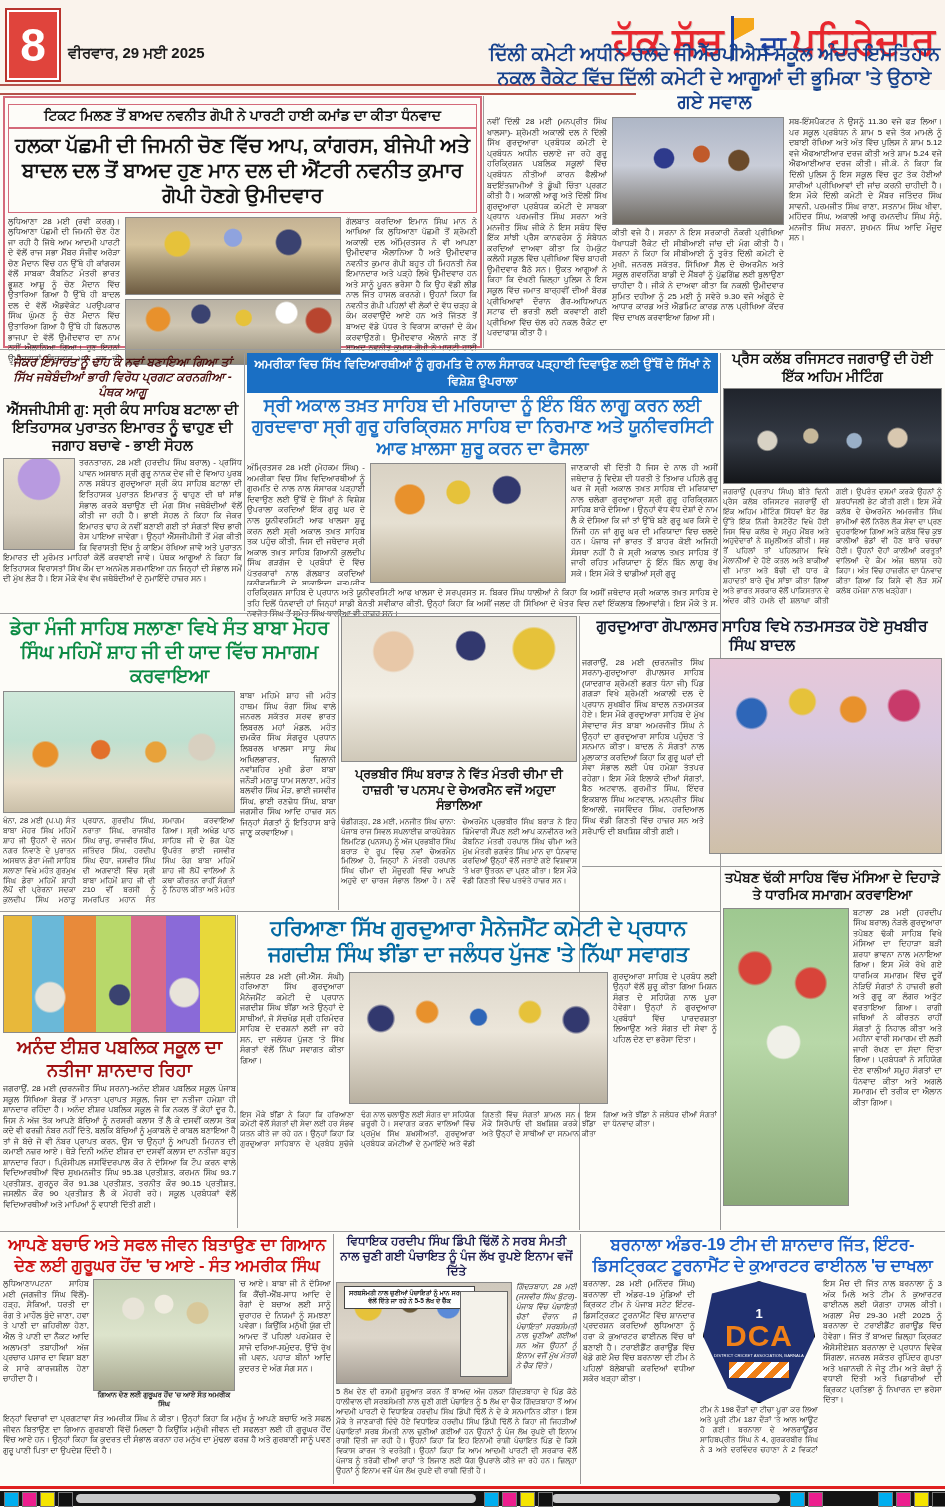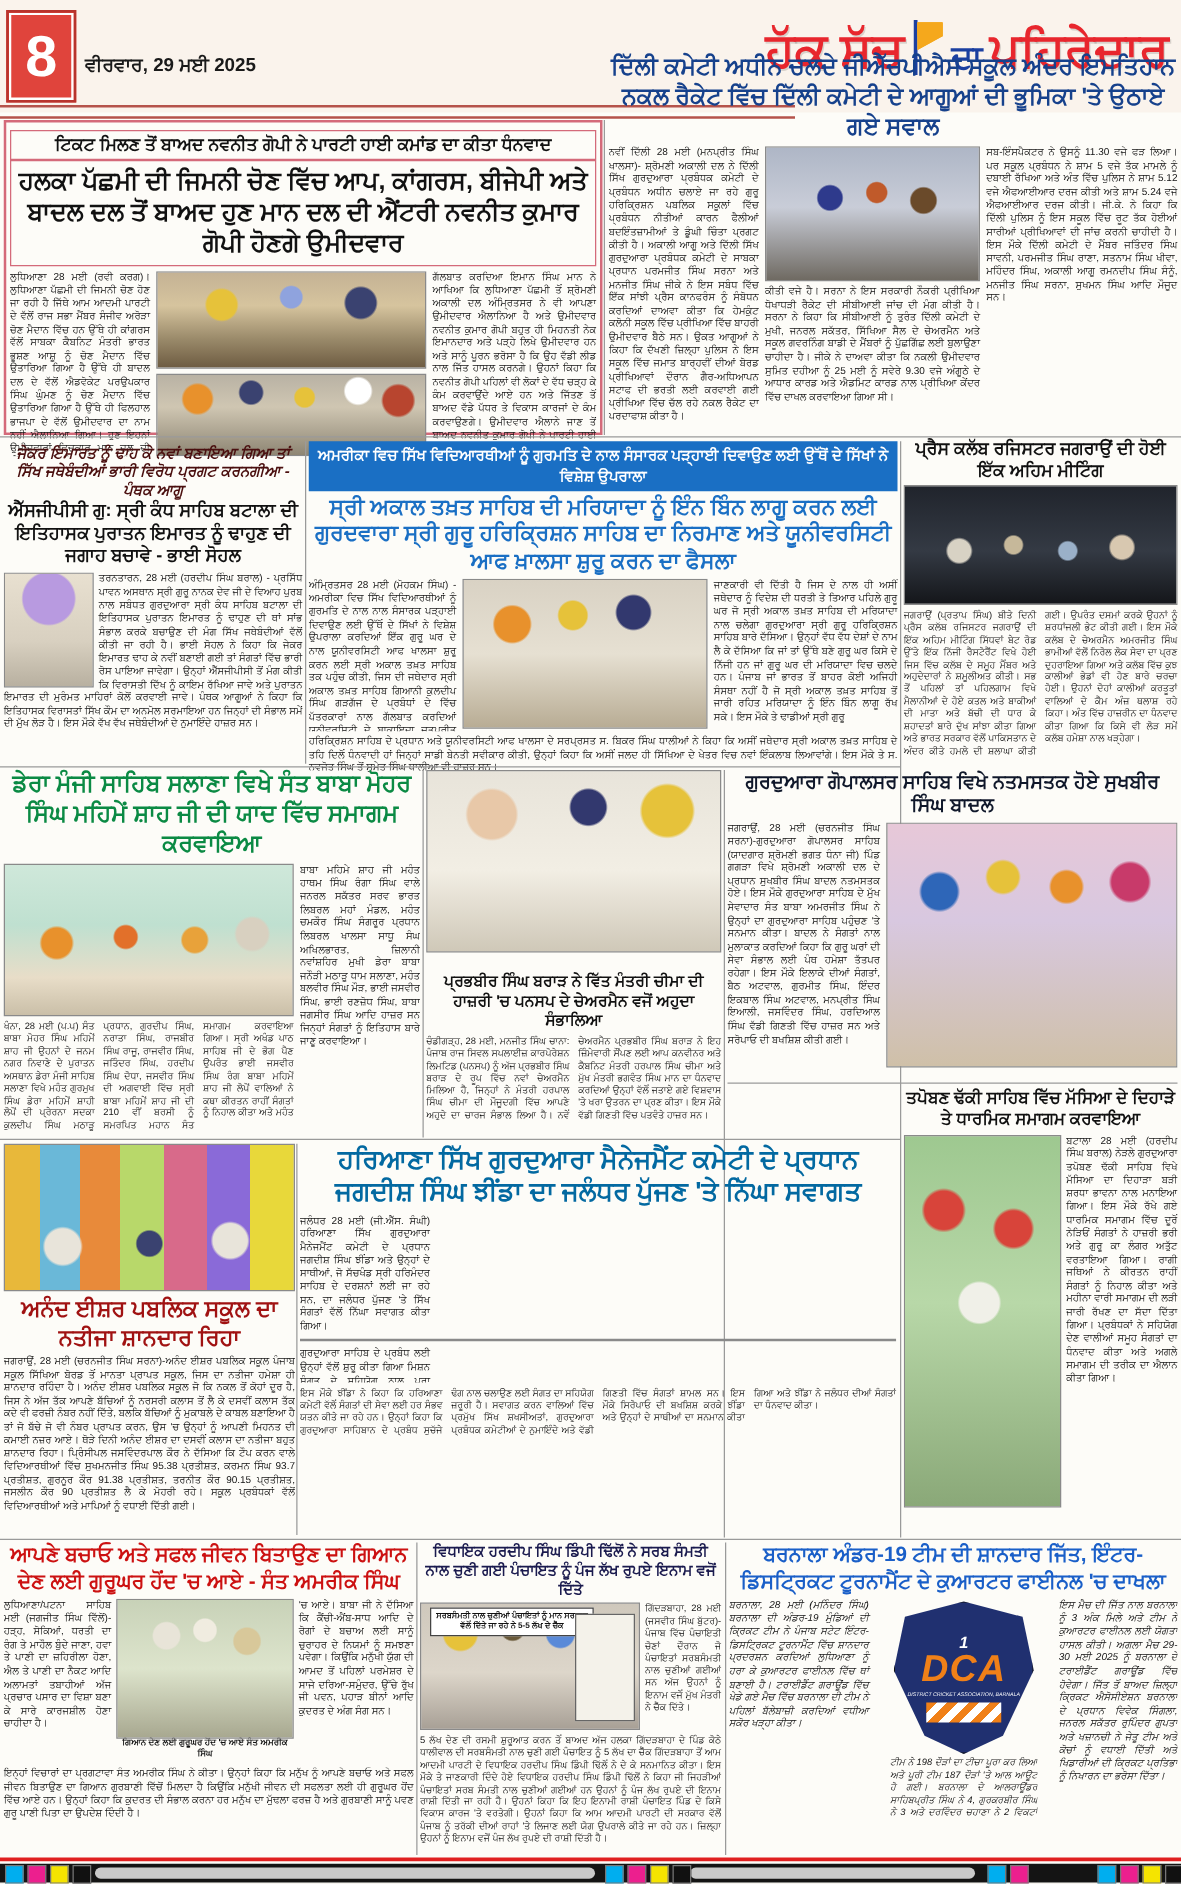--- a/index.html
+++ b/index.html
@@ -220,21 +220,21 @@
         <div class="body cols3" style="margin-top:3px;height:98px;overflow:hidden;font-size:7.5px;">ਖੰਨਾ, 28 ਮਈ (ਪ.ਪ) ਸੰਤ ਬਾਬਾ ਮੋਹਰ ਸਿੰਘ ਮਹਿਮੇਂ ਸ਼ਾਹ ਜੀ ਉਹਨਾਂ ਦੇ ਜਨਮ ਨਗਰ ਨਿਵਾਣੇ ਦੇ ਪੁਰਾਤਨ ਅਸਥਾਨ ਡੇਰਾ ਮੰਜੀ ਸਾਹਿਬ ਸਲਾਣਾ ਵਿਖੇ ਮਹੰਤ ਗੁਰਮੁਖ ਸਿੰਘ ਡੇਰਾ ਮਹਿਮੇਂ ਸ਼ਾਹੀ ਲੋਪੋਂ ਦੀ ਪ੍ਰੇਰਨਾ ਸਦਕਾ ਕੁਲਦੀਪ ਸਿੰਘ ਮਠਾੜੂ ਪ੍ਰਧਾਨ, ਗੁਰਦੀਪ ਸਿੰਘ, ਨਰਾਤਾ ਸਿੰਘ, ਰਾਜਬੀਰ ਸਿੰਘ ਰਾਜੂ, ਰਾਜਵੀਰ ਸਿੰਘ, ਜਤਿੰਦਰ ਸਿੰਘ, ਹਰਦੀਪ ਸਿੰਘ ਦੋਧਾ, ਜਸਵੀਰ ਸਿੰਘ ਦੀ ਅਗਵਾਈ ਵਿੱਚ ਸ੍ਰੀ ਬਾਬਾ ਮਹਿਮੇਂ ਸ਼ਾਹ ਜੀ ਦੀ 210 ਵੀਂ ਬਰਸੀ ਨੂੰ ਸਮਰਪਿਤ ਮਹਾਨ ਸੰਤ ਸਮਾਗਮ ਕਰਵਾਇਆ ਗਿਆ। ਸ੍ਰੀ ਅਖੰਡ ਪਾਠ ਸਾਹਿਬ ਜੀ ਦੇ ਭੋਗ ਪੈਣ ਉਪਰੰਤ ਭਾਈ ਜਸਵੀਰ ਸਿੰਘ ਰੰਗ ਬਾਬਾ ਮਹਿਮੇਂ ਸ਼ਾਹ ਜੀ ਲੋਪੋਂ ਵਾਲਿਆਂ ਨੇ ਕਥਾ ਕੀਰਤਨ ਰਾਹੀਂ ਸੰਗਤਾਂ ਨੂੰ ਨਿਹਾਲ ਕੀਤਾ ਅਤੇ ਮਹੰਤ ਗੁਰਮੁਖ ਸਿੰਘ ਮੌਜੂਦਾ ਮੁਖੀ ਡੇਰਾ ਹਾਜ਼ਰ ਸਨ।</div>
       </div>
       <div class="body" style="flex:1;height:224px;overflow:hidden;">ਬਾਬਾ ਮਹਿਮੇ ਸ਼ਾਹ ਜੀ ਮਹੰਤ ਹਾਥਮ ਸਿੰਘ ਰੰਗਾ ਸਿੰਘ ਵਾਲੇ ਜਨਰਲ ਸਕੱਤਰ ਸਰਵ ਭਾਰਤ ਲਿਬਰਲ ਮਹਾਂ ਮੰਡਲ, ਮਹੰਤ ਚਮਕੌਰ ਸਿੰਘ ਸੰਗਰੂਰ ਪ੍ਰਧਾਨ ਲਿਬਰਲ ਖਾਲਸਾ ਸਾਧੂ ਸੰਘ ਅਖਿਲਭਾਰਤ, ਜ਼ਿਲਾਨੀ ਨਵਾਂਸ਼ਹਿਰ ਮੁਖੀ ਡੇਰਾ ਬਾਬਾ ਜਨੌੜੀ ਮਠਾੜੂ ਧਾਮ ਸਲਾਣਾ, ਮਹੰਤ ਬਲਵੀਰ ਸਿੰਘ ਮੌੜ, ਭਾਈ ਜਸਵੀਰ ਸਿੰਘ, ਭਾਈ ਰਣਜ਼ੋਧ ਸਿੰਘ, ਬਾਬਾ ਜਗਸੀਰ ਸਿੰਘ ਆਦਿ ਹਾਜ਼ਰ ਸਨ ਜਿਨ੍ਹਾਂ ਸੰਗਤਾਂ ਨੂੰ ਇਤਿਹਾਸ ਬਾਰੇ ਜਾਣੂ ਕਰਵਾਇਆ।</div>
     </div>
   </div>
 
   <div class="vsep" style="left:338px;top:616px;height:294px;"></div>
 
   <div class="art" style="left:341px;top:616px;width:236px;height:294px;">
     <div class="ph ph-laddu" style="height:146px;"></div>
-    <div class="hl" style="font-size:12.5px;margin-top:16px;">ਪ੍ਰਭਬੀਰ ਸਿੰਘ ਬਰਾੜ ਨੇ ਵਿੱਤ ਮੰਤਰੀ ਚੀਮਾ ਦੀ ਹਾਜ਼ਰੀ 'ਚ ਪਨਸਪ ਦੇ ਚੇਅਰਮੈਨ ਵਜੋਂ ਅਹੁਦਾ ਸੰਭਾਲਿਆ</div>
+    <div class="hl" style="font-size:12.5px;margin-top:5px;">ਪ੍ਰਭਬੀਰ ਸਿੰਘ ਬਰਾੜ ਨੇ ਵਿੱਤ ਮੰਤਰੀ ਚੀਮਾ ਦੀ ਹਾਜ਼ਰੀ 'ਚ ਪਨਸਪ ਦੇ ਚੇਅਰਮੈਨ ਵਜੋਂ ਅਹੁਦਾ ਸੰਭਾਲਿਆ</div>
     <div class="body cols2" style="margin-top:3px;height:96px;overflow:hidden;font-size:7.5px;">ਚੰਡੀਗੜ੍ਹ, 28 ਮਈ, ਮਨਜੀਤ ਸਿੰਘ ਚਾਨਾ: ਪੰਜਾਬ ਰਾਜ ਸਿਵਲ ਸਪਲਾਈਜ਼ ਕਾਰਪੋਰੇਸ਼ਨ ਲਿਮਟਿਡ (ਪਨਸਪ) ਨੂੰ ਅੱਜ ਪ੍ਰਭਬੀਰ ਸਿੰਘ ਬਰਾੜ ਦੇ ਰੂਪ ਵਿੱਚ ਨਵਾਂ ਚੇਅਰਮੈਨ ਮਿਲਿਆ ਹੈ, ਜਿਨ੍ਹਾਂ ਨੇ ਮੰਤਰੀ ਹਰਪਾਲ ਸਿੰਘ ਚੀਮਾ ਦੀ ਮੌਜੂਦਗੀ ਵਿੱਚ ਆਪਣੇ ਅਹੁਦੇ ਦਾ ਚਾਰਜ ਸੰਭਾਲ ਲਿਆ ਹੈ। ਨਵੇਂ ਚੇਅਰਮੈਨ ਪ੍ਰਭਬੀਰ ਸਿੰਘ ਬਰਾੜ ਨੇ ਇਹ ਜ਼ਿੰਮੇਵਾਰੀ ਸੌਂਪਣ ਲਈ ਆਪ ਕਨਵੀਨਰ ਅਤੇ ਕੈਬਨਿਟ ਮੰਤਰੀ ਹਰਪਾਲ ਸਿੰਘ ਚੀਮਾ ਅਤੇ ਮੁੱਖ ਮੰਤਰੀ ਭਗਵੰਤ ਸਿੰਘ ਮਾਨ ਦਾ ਧੰਨਵਾਦ ਕਰਦਿਆਂ ਉਨ੍ਹਾਂ ਵੱਲੋਂ ਜਤਾਏ ਗਏ ਵਿਸ਼ਵਾਸ 'ਤੇ ਖਰਾ ਉਤਰਨ ਦਾ ਪ੍ਰਣ ਕੀਤਾ। ਇਸ ਮੌਕੇ ਵੱਡੀ ਗਿਣਤੀ ਵਿੱਚ ਪਤਵੰਤੇ ਹਾਜ਼ਰ ਸਨ।</div>
   </div>
 
   <div class="vsep" style="left:579px;top:616px;height:614px;"></div>
 
   <div class="art" style="left:582px;top:616px;width:360px;height:248px;">
     <div class="hl" style="font-size:15.5px;color:#0f172a;">ਗੁਰਦੁਆਰਾ ਗੋਪਾਲਸਰ ਸਾਹਿਬ ਵਿਖੇ ਨਤਮਸਤਕ ਹੋਏ ਸੁਖਬੀਰ ਸਿੰਘ ਬਾਦਲ</div>
     <div style="display:flex;gap:5px;margin-top:3px;height:198px;overflow:hidden;">
       <div class="body" style="width:122px;">ਜਗਰਾਉਂ, 28 ਮਈ (ਚਰਨਜੀਤ ਸਿੰਘ ਸਰਨਾ)-ਗੁਰਦੁਆਰਾ ਗੋਪਾਲਸਰ ਸਾਹਿਬ (ਯਾਦਗਾਰ ਸ਼੍ਰੋਮਣੀ ਭਗਤ ਧੰਨਾ ਜੀ) ਪਿੰਡ ਗਗੜਾ ਵਿਖੇ ਸ਼੍ਰੋਮਣੀ ਅਕਾਲੀ ਦਲ ਦੇ ਪ੍ਰਧਾਨ ਸੁਖਬੀਰ ਸਿੰਘ ਬਾਦਲ ਨਤਮਸਤਕ ਹੋਏ। ਇਸ ਮੌਕੇ ਗੁਰਦੁਆਰਾ ਸਾਹਿਬ ਦੇ ਮੁੱਖ ਸੇਵਾਦਾਰ ਸੰਤ ਬਾਬਾ ਅਮਰਜੀਤ ਸਿੰਘ ਨੇ ਉਨ੍ਹਾਂ ਦਾ ਗੁਰਦੁਆਰਾ ਸਾਹਿਬ ਪਹੁੰਚਣ 'ਤੇ ਸਨਮਾਨ ਕੀਤਾ। ਬਾਦਲ ਨੇ ਸੰਗਤਾਂ ਨਾਲ ਮੁਲਾਕਾਤ ਕਰਦਿਆਂ ਕਿਹਾ ਕਿ ਗੁਰੂ ਘਰਾਂ ਦੀ ਸੇਵਾ ਸੰਭਾਲ ਲਈ ਪੰਥ ਹਮੇਸ਼ਾ ਤੱਤਪਰ ਰਹੇਗਾ। ਇਸ ਮੌਕੇ ਇਲਾਕੇ ਦੀਆਂ ਸੰਗਤਾਂ, ਬੈਠ ਅਟਵਾਲ, ਗੁਰਮੀਤ ਸਿੰਘ, ਇੰਦਰ ਇਕਬਾਲ ਸਿੰਘ ਅਟਵਾਲ, ਮਨਪ੍ਰੀਤ ਸਿੰਘ ਇਆਲੀ, ਜਸਵਿੰਦਰ ਸਿੰਘ, ਹਰਦਿਆਲ ਸਿੰਘ ਵੱਡੀ ਗਿਣਤੀ ਵਿੱਚ ਹਾਜ਼ਰ ਸਨ ਅਤੇ ਸਰੋਪਾਓ ਦੀ ਬਖਸ਼ਿਸ਼ ਕੀਤੀ ਗਈ।</div>
       <div class="ph ph-color" style="flex:1;height:196px;"></div>
@@ -256,21 +256,21 @@
   <div class="art" style="left:3px;top:915px;width:233px;height:313px;">
     <div class="ph ph-school" style="height:118px;"></div>
     <div class="hl" style="font-size:18px;color:#a01212;margin-top:3px;">ਅਨੰਦ ਈਸ਼ਰ ਪਬਲਿਕ ਸਕੂਲ ਦਾ ਨਤੀਜਾ ਸ਼ਾਨਦਾਰ ਰਿਹਾ</div>
     <div class="body" style="margin-top:3px;height:148px;overflow:hidden;">ਜਗਰਾਉਂ, 28 ਮਈ (ਚਰਨਜੀਤ ਸਿੰਘ ਸਰਨਾ)-ਅਨੰਦ ਈਸ਼ਰ ਪਬਲਿਕ ਸਕੂਲ ਪੰਜਾਬ ਸਕੂਲ ਸਿੱਖਿਆ ਬੋਰਡ ਤੋਂ ਮਾਨਤਾ ਪ੍ਰਾਪਤ ਸਕੂਲ, ਜਿਸ ਦਾ ਨਤੀਜਾ ਹਮੇਸ਼ਾ ਹੀ ਸ਼ਾਨਦਾਰ ਰਹਿੰਦਾ ਹੈ। ਅਨੰਦ ਈਸ਼ਰ ਪਬਲਿਕ ਸਕੂਲ ਜੋ ਕਿ ਨਕਲ ਤੋਂ ਕੋਹਾਂ ਦੂਰ ਹੈ, ਜਿਸ ਨੇ ਅੱਜ ਤੱਕ ਆਪਣੇ ਬੱਚਿਆਂ ਨੂੰ ਨਰਸਰੀ ਕਲਾਸ ਤੋਂ ਲੈ ਕੇ ਦਸਵੀਂ ਕਲਾਸ ਤੱਕ ਕਦੇ ਵੀ ਫਰਜ਼ੀ ਨੰਬਰ ਨਹੀਂ ਦਿੱਤੇ, ਬਲਕਿ ਬੱਚਿਆਂ ਨੂੰ ਮੁਕਾਬਲੇ ਦੇ ਕਾਬਲ ਬਣਾਇਆ ਹੈ ਤਾਂ ਜੋ ਬੱਚੇ ਜੋ ਵੀ ਨੰਬਰ ਪ੍ਰਾਪਤ ਕਰਨ, ਉਸ 'ਚ ਉਨ੍ਹਾਂ ਨੂੰ ਆਪਣੀ ਮਿਹਨਤ ਦੀ ਕਮਾਈ ਨਜ਼ਰ ਆਏ। ਥੋੜੇ ਦਿਨੀ ਅਨੰਦ ਈਸ਼ਰ ਦਾ ਦਸਵੀਂ ਕਲਾਸ ਦਾ ਨਤੀਜਾ ਬਹੁਤ ਸ਼ਾਨਦਾਰ ਰਿਹਾ। ਪ੍ਰਿੰਸੀਪਲ ਜਸਵਿੰਦਰਪਾਲ ਕੌਰ ਨੇ ਦੱਸਿਆ ਕਿ ਟੌਪ ਕਰਨ ਵਾਲੇ ਵਿਦਿਆਰਥੀਆਂ ਵਿੱਚ ਸੁਖਮਨਜੀਤ ਸਿੰਘ 95.38 ਪ੍ਰਤੀਸ਼ਤ, ਕਰਮਨ ਸਿੰਘ 93.7 ਪ੍ਰਤੀਸ਼ਤ, ਗੁਰਨੂਰ ਕੌਰ 91.38 ਪ੍ਰਤੀਸ਼ਤ, ਤਰਨੀਤ ਕੌਰ 90.15 ਪ੍ਰਤੀਸ਼ਤ, ਜਸਲੀਨ ਕੌਰ 90 ਪ੍ਰਤੀਸ਼ਤ ਲੈ ਕੇ ਮੋਹਰੀ ਰਹੇ। ਸਕੂਲ ਪ੍ਰਬੰਧਕਾਂ ਵੱਲੋਂ ਵਿਦਿਆਰਥੀਆਂ ਅਤੇ ਮਾਪਿਆਂ ਨੂੰ ਵਧਾਈ ਦਿੱਤੀ ਗਈ।</div>
   </div>
 
   <div class="vsep" style="left:237px;top:915px;height:313px;"></div>
 
   <div class="art" style="left:240px;top:915px;width:477px;height:313px;">
     <div class="hl" style="font-size:21px;color:#0369a1;">ਹਰਿਆਣਾ ਸਿੱਖ ਗੁਰਦੁਆਰਾ ਮੈਨੇਜਮੈਂਟ ਕਮੇਟੀ ਦੇ ਪ੍ਰਧਾਨ ਜਗਦੀਸ਼ ਸਿੰਘ ਝੀਂਡਾ ਦਾ ਜਲੰਧਰ ਪੁੱਜਣ 'ਤੇ ਨਿੱਘਾ ਸਵਾਗਤ</div>
-    <div style="display:flex;gap:5px;margin-top:4px;height:134px;overflow:hidden;flex-direction:column;">
+    <div style="display:flex;gap:5px;margin-top:4px;height:134px;overflow:hidden;">
       <div class="body" style="width:104px;">ਜਲੰਧਰ 28 ਮਈ (ਜੀ.ਐੱਸ. ਸੰਘੀ) ਹਰਿਆਣਾ ਸਿੱਖ ਗੁਰਦੁਆਰਾ ਮੈਨੇਜਮੈਂਟ ਕਮੇਟੀ ਦੇ ਪ੍ਰਧਾਨ ਜਗਦੀਸ਼ ਸਿੰਘ ਝੀਂਡਾ ਅਤੇ ਉਨ੍ਹਾਂ ਦੇ ਸਾਥੀਆਂ, ਜੋ ਸੱਚਖੰਡ ਸ੍ਰੀ ਹਰਿਮੰਦਰ ਸਾਹਿਬ ਦੇ ਦਰਸ਼ਨਾਂ ਲਈ ਜਾ ਰਹੇ ਸਨ, ਦਾ ਜਲੰਧਰ ਪੁੱਜਣ 'ਤੇ ਸਿੱਖ ਸੰਗਤਾਂ ਵੱਲੋਂ ਨਿੱਘਾ ਸਵਾਗਤ ਕੀਤਾ ਗਿਆ।</div>
       <div class="ph ph-group" style="flex:1;height:132px;"></div>
       <div class="body" style="width:104px;">ਗੁਰਦੁਆਰਾ ਸਾਹਿਬ ਦੇ ਪ੍ਰਬੰਧ ਲਈ ਉਨ੍ਹਾਂ ਵੱਲੋਂ ਸ਼ੁਰੂ ਕੀਤਾ ਗਿਆ ਮਿਸ਼ਨ ਸੰਗਤ ਦੇ ਸਹਿਯੋਗ ਨਾਲ ਪੂਰਾ ਹੋਵੇਗਾ। ਉਨ੍ਹਾਂ ਨੇ ਗੁਰਦੁਆਰਾ ਪ੍ਰਬੰਧਾਂ ਵਿੱਚ ਪਾਰਦਰਸ਼ਤਾ ਲਿਆਉਣ ਅਤੇ ਸੰਗਤ ਦੀ ਸੇਵਾ ਨੂੰ ਪਹਿਲ ਦੇਣ ਦਾ ਭਰੋਸਾ ਦਿੱਤਾ।</div>
     </div>
     <div class="body cols4" style="margin-top:4px;height:104px;overflow:hidden;font-size:7.5px;">ਇਸ ਮੌਕੇ ਝੀਂਡਾ ਨੇ ਕਿਹਾ ਕਿ ਹਰਿਆਣਾ ਕਮੇਟੀ ਵੱਲੋਂ ਸੰਗਤਾਂ ਦੀ ਸੇਵਾ ਲਈ ਹਰ ਸੰਭਵ ਯਤਨ ਕੀਤੇ ਜਾ ਰਹੇ ਹਨ। ਉਨ੍ਹਾਂ ਕਿਹਾ ਕਿ ਗੁਰਦੁਆਰਾ ਸਾਹਿਬਾਨ ਦੇ ਪ੍ਰਬੰਧ ਸੁਚੱਜੇ ਢੰਗ ਨਾਲ ਚਲਾਉਣ ਲਈ ਸੰਗਤ ਦਾ ਸਹਿਯੋਗ ਜ਼ਰੂਰੀ ਹੈ। ਸਵਾਗਤ ਕਰਨ ਵਾਲਿਆਂ ਵਿੱਚ ਪ੍ਰਮੁੱਖ ਸਿੱਖ ਸ਼ਖਸੀਅਤਾਂ, ਗੁਰਦੁਆਰਾ ਪ੍ਰਬੰਧਕ ਕਮੇਟੀਆਂ ਦੇ ਨੁਮਾਇੰਦੇ ਅਤੇ ਵੱਡੀ ਗਿਣਤੀ ਵਿੱਚ ਸੰਗਤਾਂ ਸ਼ਾਮਲ ਸਨ। ਇਸ ਮੌਕੇ ਸਿਰੋਪਾਓ ਦੀ ਬਖਸ਼ਿਸ਼ ਕਰਕੇ ਝੀਂਡਾ ਅਤੇ ਉਨ੍ਹਾਂ ਦੇ ਸਾਥੀਆਂ ਦਾ ਸਨਮਾਨ ਕੀਤਾ ਗਿਆ ਅਤੇ ਝੀਂਡਾ ਨੇ ਜਲੰਧਰ ਦੀਆਂ ਸੰਗਤਾਂ ਦਾ ਧੰਨਵਾਦ ਕੀਤਾ।</div>
   </div>
 
   <div class="hsep" style="left:0;top:1231px;width:945px;"></div>
 
   <div class="art" style="left:3px;top:1234px;width:328px;height:250px;">
@@ -288,30 +288,30 @@
 
   <div class="vsep" style="left:333px;top:1234px;height:250px;"></div>
 
   <div class="art" style="left:336px;top:1234px;width:241px;height:250px;">
     <div class="hl" style="font-size:12px;color:#1a1a4e;">ਵਿਧਾਇਕ ਹਰਦੀਪ ਸਿੰਘ ਡਿੰਪੀ ਢਿੱਲੋਂ ਨੇ ਸਰਬ ਸੰਮਤੀ ਨਾਲ ਚੁਣੀ ਗਈ ਪੰਚਾਇਤ ਨੂੰ ਪੰਜ ਲੱਖ ਰੁਪਏ ਇਨਾਮ ਵਜੋਂ ਦਿੱਤੇ</div>
     <div style="display:flex;gap:4px;margin-top:3px;">
       <div class="ph ph-cheque" style="width:176px;height:102px;">
         <span class="ph-cap">ਸਰਬਸੰਮਤੀ ਨਾਲ ਚੁਣੀਆਂ ਪੰਚਾਇਤਾਂ ਨੂੰ ਮਾਨ ਸਰਕਾਰ ਵੱਲੋਂ ਦਿੱਤੇ ਜਾ ਰਹੇ ਨੇ 5-5 ਲੱਖ ਦੇ ਚੈੱਕ</span>
         <span class="ph-letter"></span>
       </div>
-      <div class="body" style="flex:1;font-size:7.5px;height:102px;overflow:hidden;">ਗਿੱਦੜਬਾਹਾ, 28 ਮਈ (ਜਸਵੀਰ ਸਿੰਘ ਬੁੱਟਰ)- ਪੰਜਾਬ ਵਿੱਚ ਪੰਚਾਇਤੀ ਚੋਣਾਂ ਦੌਰਾਨ ਜੋ ਪੰਚਾਇਤਾਂ ਸਰਬਸੰਮਤੀ ਨਾਲ ਚੁਣੀਆਂ ਗਈਆਂ ਸਨ ਅੱਜ ਉਹਨਾਂ ਨੂੰ ਇਨਾਮ ਵਜੋਂ ਮੁੱਖ ਮੰਤਰੀ ਨੇ ਚੈੱਕ ਦਿੱਤੇ।</div>
+      <div class="body" style="flex:1;font-size:7.5px;height:102px;overflow:hidden;font-style:italic;">ਗਿੱਦੜਬਾਹਾ, 28 ਮਈ (ਜਸਵੀਰ ਸਿੰਘ ਬੁੱਟਰ)- ਪੰਜਾਬ ਵਿੱਚ ਪੰਚਾਇਤੀ ਚੋਣਾਂ ਦੌਰਾਨ ਜੋ ਪੰਚਾਇਤਾਂ ਸਰਬਸੰਮਤੀ ਨਾਲ ਚੁਣੀਆਂ ਗਈਆਂ ਸਨ ਅੱਜ ਉਹਨਾਂ ਨੂੰ ਇਨਾਮ ਵਜੋਂ ਮੁੱਖ ਮੰਤਰੀ ਨੇ ਚੈੱਕ ਦਿੱਤੇ।</div>
     </div>
     <div class="body" style="margin-top:3px;height:112px;overflow:hidden;font-size:7.5px;">5 ਲੱਖ ਦੇਣ ਦੀ ਰਸਮੀ ਸ਼ੁਰੂਆਤ ਕਰਨ ਤੋਂ ਬਾਅਦ ਅੱਜ ਹਲਕਾ ਗਿੱਦੜਬਾਹਾ ਦੇ ਪਿੰਡ ਕੋਠੇ ਧਾਲੀਵਾਲ ਦੀ ਸਰਬਸੰਮਤੀ ਨਾਲ ਚੁਣੀ ਗਈ ਪੰਚਾਇਤ ਨੂੰ 5 ਲੱਖ ਦਾ ਚੈੱਕ ਗਿੱਦੜਬਾਹਾ ਤੋਂ ਆਮ ਆਦਮੀ ਪਾਰਟੀ ਦੇ ਵਿਧਾਇਕ ਹਰਦੀਪ ਸਿੰਘ ਡਿੰਪੀ ਢਿੱਲੋਂ ਨੇ ਦੇ ਕੇ ਸਨਮਾਨਿਤ ਕੀਤਾ। ਇਸ ਮੌਕੇ ਤੇ ਜਾਣਕਾਰੀ ਦਿੰਦੇ ਹੋਏ ਵਿਧਾਇਕ ਹਰਦੀਪ ਸਿੰਘ ਡਿੰਪੀ ਢਿੱਲੋਂ ਨੇ ਕਿਹਾ ਜੀ ਜਿਹੜੀਆਂ ਪੰਚਾਇਤਾਂ ਸਰਬ ਸੰਮਤੀ ਨਾਲ ਚੁਣੀਆਂ ਗਈਆਂ ਹਨ ਉਹਨਾਂ ਨੂੰ ਪੰਜ ਲੱਖ ਰੁਪਏ ਦੀ ਇਨਾਮ ਰਾਸ਼ੀ ਦਿੱਤੀ ਜਾ ਰਹੀ ਹੈ। ਉਹਨਾਂ ਕਿਹਾ ਕਿ ਇਹ ਇਨਾਮੀ ਰਾਸ਼ੀ ਪੰਚਾਇਤ ਪਿੰਡ ਦੇ ਕਿਸੇ ਵਿਕਾਸ ਕਾਰਜ 'ਤੇ ਵਰਤੇਗੀ। ਉਹਨਾਂ ਕਿਹਾ ਕਿ ਆਮ ਆਦਮੀ ਪਾਰਟੀ ਦੀ ਸਰਕਾਰ ਵੱਲੋਂ ਪੰਜਾਬ ਨੂੰ ਤਰੱਕੀ ਦੀਆਂ ਰਾਹਾਂ 'ਤੇ ਲਿਜਾਣ ਲਈ ਯੋਗ ਉਪਰਾਲੇ ਕੀਤੇ ਜਾ ਰਹੇ ਹਨ। ਜ਼ਿਲ੍ਹਾ ਉਹਨਾਂ ਨੂੰ ਇਨਾਮ ਵਜੋਂ ਪੰਜ ਲੱਖ ਰੁਪਏ ਦੀ ਰਾਸ਼ੀ ਦਿੱਤੀ ਹੈ।</div>
   </div>
 
   <div class="vsep" style="left:580px;top:1234px;height:250px;"></div>
 
   <div class="art" style="left:583px;top:1234px;width:359px;height:250px;">
     <div class="hl" style="font-size:16.5px;color:#1a5fc8;">ਬਰਨਾਲਾ ਅੰਡਰ-19 ਟੀਮ ਦੀ ਸ਼ਾਨਦਾਰ ਜਿੱਤ, ਇੰਟਰ-ਡਿਸਟ੍ਰਿਕਟ ਟੂਰਨਾਮੈਂਟ ਦੇ ਕੁਆਰਟਰ ਫਾਈਨਲ 'ਚ ਦਾਖਲਾ</div>
-    <div style="display:flex;gap:17px;margin-top:4px;height:178px;overflow:hidden;font-style:italic;">
+    <div style="display:flex;gap:5px;margin-top:4px;height:178px;overflow:hidden;">
       <div class="body" style="width:112px;">ਬਰਨਾਲਾ, 28 ਮਈ (ਮਨਿੰਦਰ ਸਿੰਘ) ਬਰਨਾਲਾ ਦੀ ਅੰਡਰ-19 ਮੁੰਡਿਆਂ ਦੀ ਕ੍ਰਿਕਟ ਟੀਮ ਨੇ ਪੰਜਾਬ ਸਟੇਟ ਇੰਟਰ-ਡਿਸਟ੍ਰਿਕਟ ਟੂਰਨਾਮੈਂਟ ਵਿੱਚ ਸ਼ਾਨਦਾਰ ਪ੍ਰਦਰਸ਼ਨ ਕਰਦਿਆਂ ਲੁਧਿਆਣਾ ਨੂੰ ਹਰਾ ਕੇ ਕੁਆਰਟਰ ਫਾਈਨਲ ਵਿੱਚ ਥਾਂ ਬਣਾਈ ਹੈ। ਟਰਾਈਡੈਂਟ ਗਰਾਊਂਡ ਵਿੱਚ ਖੇਡੇ ਗਏ ਮੈਚ ਵਿੱਚ ਬਰਨਾਲਾ ਦੀ ਟੀਮ ਨੇ ਪਹਿਲਾਂ ਬੱਲੇਬਾਜ਼ੀ ਕਰਦਿਆਂ ਵਧੀਆ ਸਕੋਰ ਖੜ੍ਹਾ ਕੀਤਾ।</div>
       <div style="width:118px;">
         <div class="dca">
           <span class="one">1</span>
           <span class="dca-txt">DCA</span>
           <span class="dca-sub">DISTRICT CRICKET ASSOCIATION, BARNALA</span>
           <span class="dca-chev"></span>
         </div>
         <div class="body" style="font-size:7.5px;height:50px;overflow:hidden;">ਟੀਮ ਨੇ 198 ਦੌੜਾਂ ਦਾ ਟੀਚਾ ਪੂਰਾ ਕਰ ਲਿਆ ਅਤੇ ਪੂਰੀ ਟੀਮ 187 ਦੌੜਾਂ 'ਤੇ ਆਲ ਆਊਟ ਹੋ ਗਈ। ਬਰਨਾਲਾ ਦੇ ਆਲਰਾਊਂਡਰ ਸਾਹਿਬਪ੍ਰੀਤ ਸਿੰਘ ਨੇ 4, ਗੁਰਕਰਬੀਰ ਸਿੰਘ ਨੇ 3 ਅਤੇ ਦਰਵਿੰਦਰ ਚਹਾਣਾ ਨੇ 2 ਵਿਕਟਾਂ ਹਾਸਲ ਕਰਦਿਆਂ ਲੁਧਿਆਣਾ ਦੀ ਜਿੱਤ ਦੀ ਆਸ ਊਣੀ ਕਰ ਦਿੱਤੀ।</div>
       </div>

